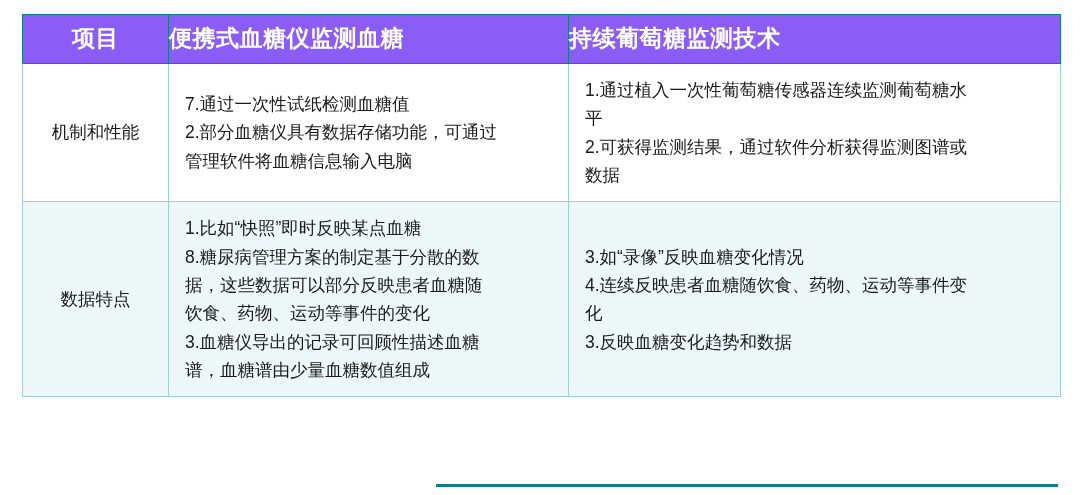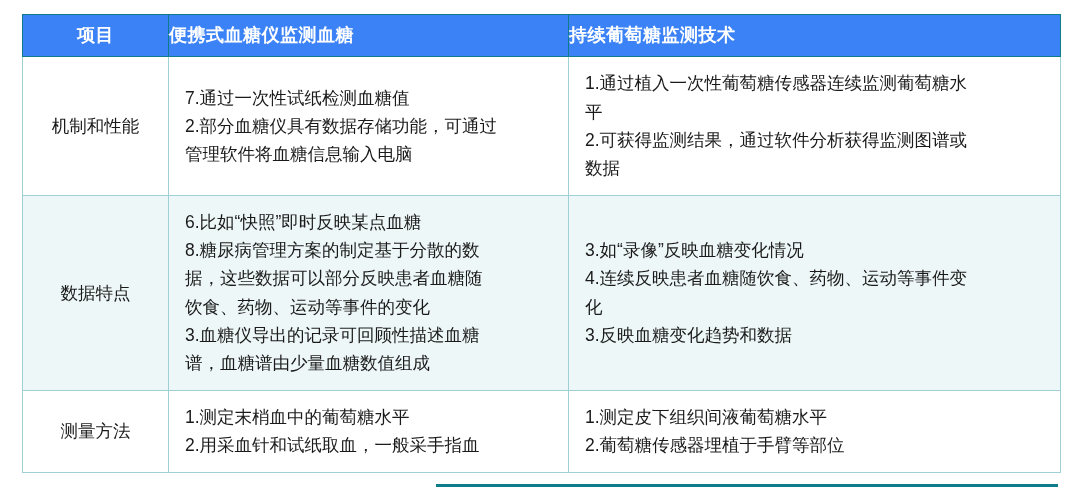--- a/index.html
+++ b/index.html
@@ -29,23 +29,23 @@
   table.comparison {
     border-collapse: collapse;
     width: 1038px;
     table-layout: fixed;
   }
   table.comparison col.c0 { width: 146px; }
   table.comparison col.c1 { width: 400px; }
   table.comparison col.c2 { width: 492px; }
 
   table.comparison thead th {
-    background: #3b82f6;
+    background: #8b5cf6;
     color: #ffffff;
-    font-size: 18px;
+    font-size: 23px;
     font-weight: bold;
     padding: 9px 0;
     text-align: left;
     vertical-align: middle;
     border: 1px solid #0f7c8c;
     letter-spacing: 0.5px;
     line-height: 1.3;
   }
   table.comparison thead th.head-first {
     text-align: center;
@@ -127,49 +127,34 @@
               <span class="line">平</span>
               <span class="line">2.可获得监测结果，通过软件分析获得监测图谱或</span>
               <span class="line">数据</span>
             </span>
           </td>
         </tr>
         <tr>
           <td class="label-cell">数据特点</td>
           <td>
             <span class="cell-lines">
-              <span class="line">6.比如“快照”即时反映某点血糖</span>
+              <span class="line">1.比如“快照”即时反映某点血糖</span>
               <span class="line">8.糖尿病管理方案的制定基于分散的数</span>
               <span class="line">据，这些数据可以部分反映患者血糖随</span>
               <span class="line">饮食、药物、运动等事件的变化</span>
               <span class="line">3.血糖仪导出的记录可回顾性描述血糖</span>
               <span class="line">谱，血糖谱由少量血糖数值组成</span>
             </span>
           </td>
           <td>
             <span class="cell-lines">
               <span class="line">3.如“录像”反映血糖变化情况</span>
               <span class="line">4.连续反映患者血糖随饮食、药物、运动等事件变</span>
               <span class="line">化</span>
               <span class="line">3.反映血糖变化趋势和数据</span>
             </span>
           </td>
         </tr>
-        <tr>
-          <td class="label-cell">测量方法</td>
-          <td>
-            <span class="cell-lines">
-              <span class="line">1.测定末梢血中的葡萄糖水平</span>
-              <span class="line">2.用采血针和试纸取血，一般采手指血</span>
-            </span>
-          </td>
-          <td>
-            <span class="cell-lines">
-              <span class="line">1.测定皮下组织间液葡萄糖水平</span>
-              <span class="line">2.葡萄糖传感器埋植于手臂等部位</span>
-            </span>
-          </td>
-        </tr>
       </tbody>
     </table>
   </div>
   <div class="footer-rule"></div>
 </div>
 
 </body></html>

